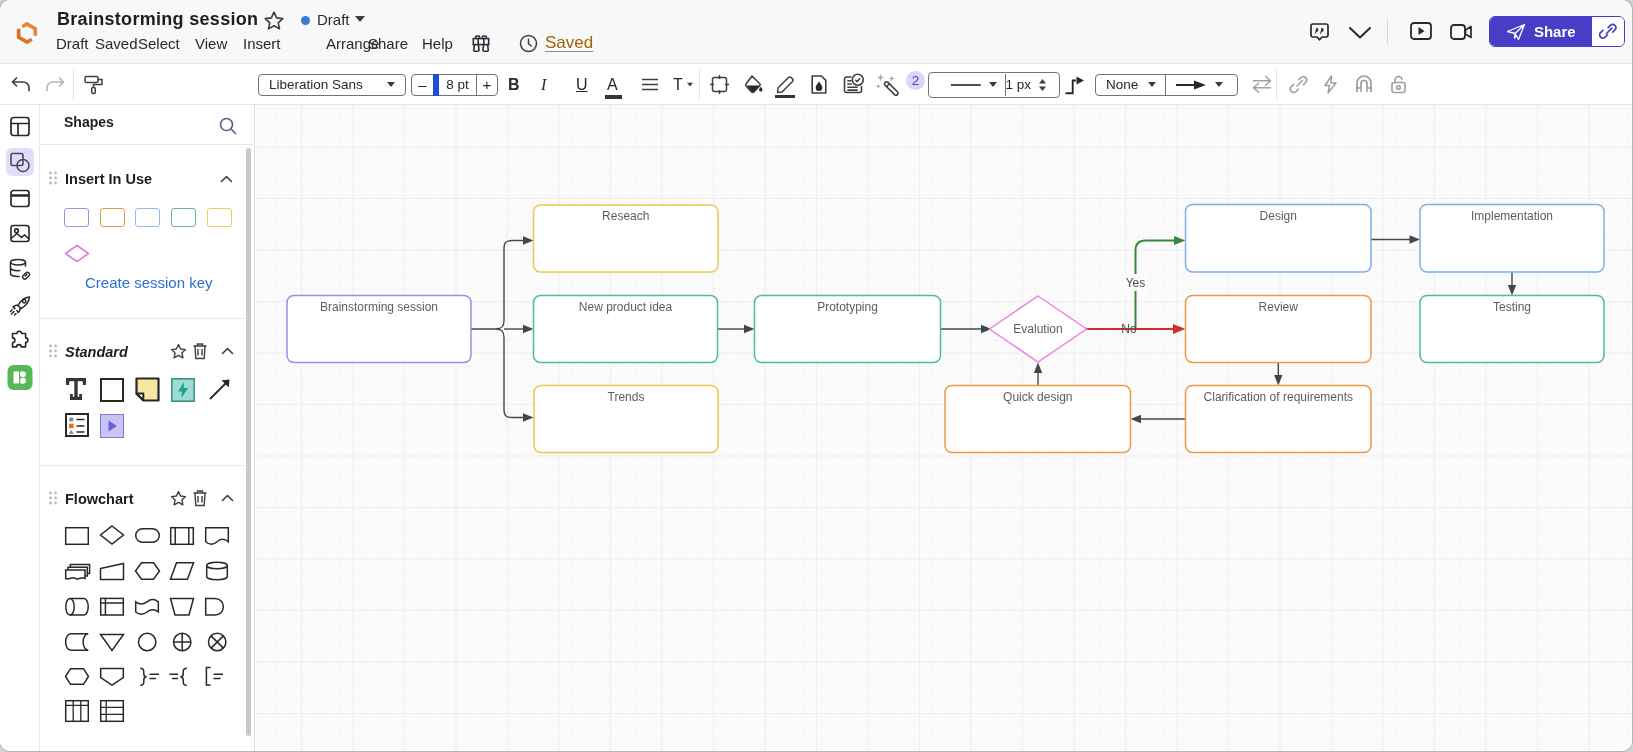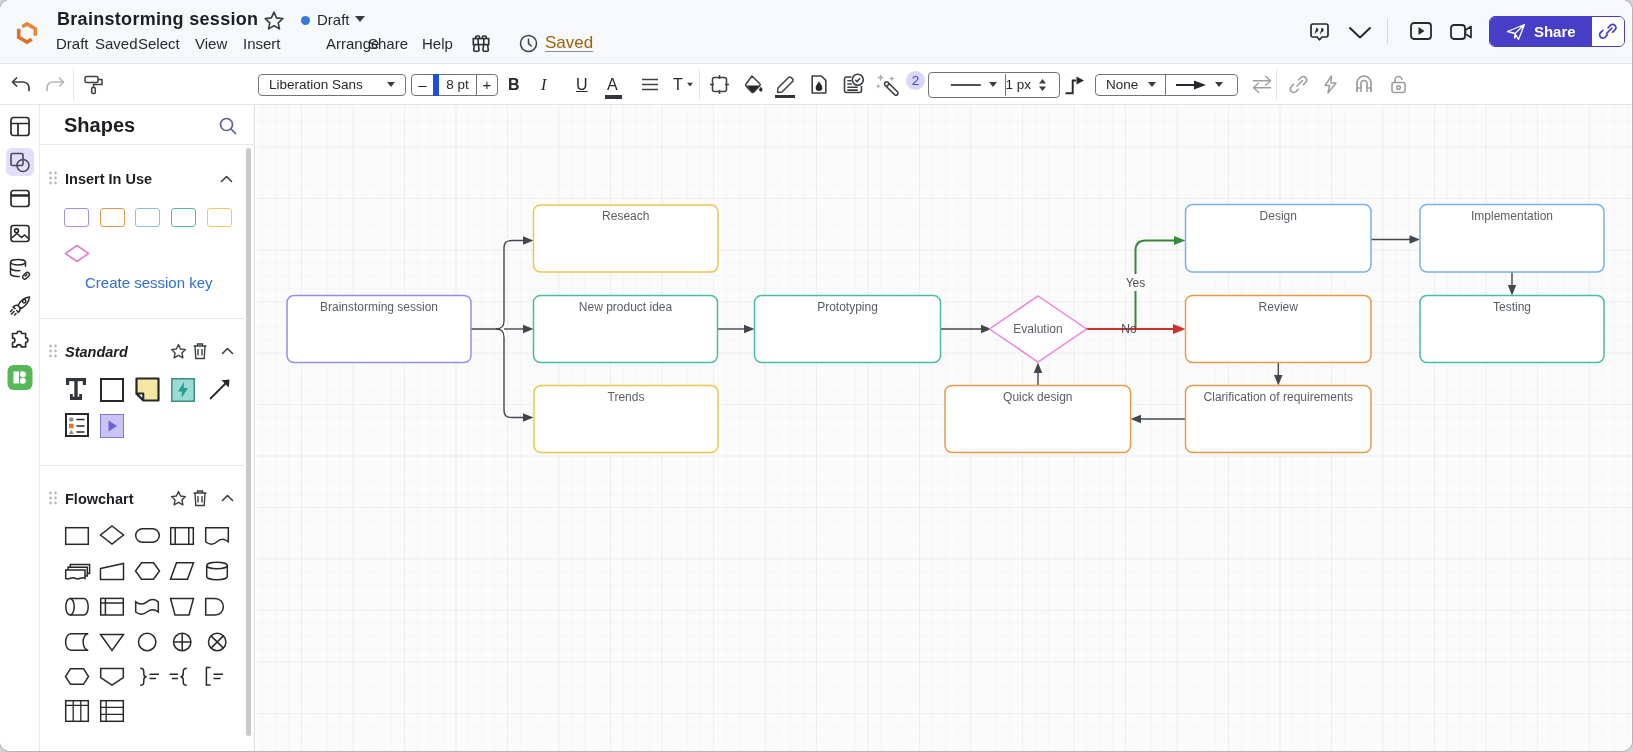--- a/index.html
+++ b/index.html
@@ -32,21 +32,21 @@
   .tbtxt { font-size:15px; color:#26282b; }
   .vdiv { position:absolute; top:5px; width:1px; height:31px; background:#e3e5e8; }
 
   
   #rail { position:absolute; left:0; top:105px; width:40px; height:647px; background:#fff; border-right:1px solid #e9eaec; }
   .ricon { position:absolute; left:50%; transform:translateX(-50%); }
   #rail-sel { position:absolute; left:6px; top:43px; width:28px; height:28px; background:#e2defa; border-radius:6px; }
 
   
   #panel { position:absolute; left:40px; top:105px; width:215px; height:647px; background:#fff; border-right:1px solid #dadcde; }
-  #panel h1 { position:absolute; left:24px; top:9px; font-size:20px; color:#1c1e21; }
+  #panel h1 { position:absolute; left:24px; top:9px; font-size:14px; color:#1c1e21; }
   .sect-title { font-size:14.5px; font-weight:bold; color:#1c1e21; }
   #scrollbar { position:absolute; left:206px; top:43px; width:5px; height:588px; background:#c7c9cc; border-radius:3px; }
   .sect-line { position:absolute; left:0px; width:207px; height:1px; background:#e6e8ea; }
   #cdk { position:absolute; left:45px; top:169px; font-size:15px; color:#2d6fd8; }
 
   
   #canvas { position:absolute; left:256px; top:105px; width:1377px; height:647px; }
 </style>
 </head>
 <body>

